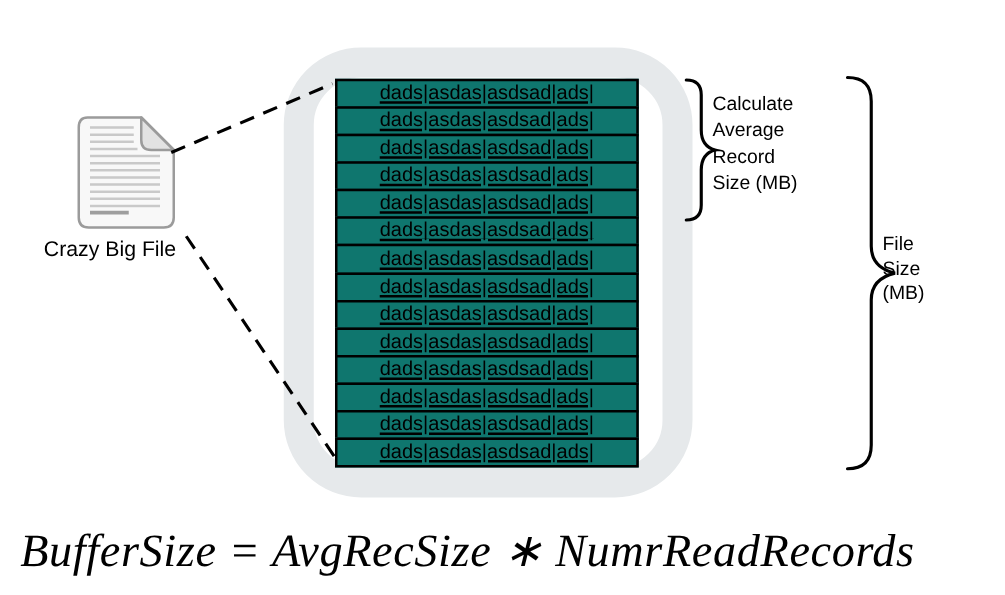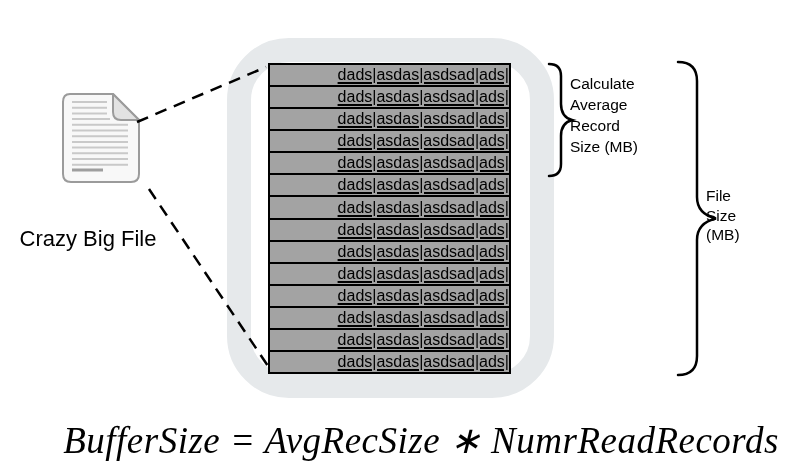--- a/index.html
+++ b/index.html
@@ -12,48 +12,48 @@
     position:absolute;left:227px;top:38px;width:327px;height:360px;
     box-sizing:border-box;border:24px solid #e6e9eb;border-radius:62px;
     z-index:0;
   }
   
   #record-list{
     position:absolute;left:268px;top:63px;width:243px;height:311px;
     display:flex;flex-direction:column;z-index:2;
   }
   .record-row{
-    flex:1;background:#a3a3a3;border:2px solid #000;margin-top:-2px;
-    display:flex;align-items:center;justify-content:flex-end;
+    flex:1;background:#0f766e;border:2px solid #000;margin-top:-2px;
+    display:flex;align-items:center;justify-content:center;
     font-size:16px;line-height:1;
   }
   .record-row:first-child{margin-top:0;}
   .record-row span{
     text-decoration:underline;
     text-decoration-thickness:1.5px;
     text-underline-offset:2px;
     white-space:nowrap;
   }
   #overlay{position:absolute;left:0;top:0;z-index:3;pointer-events:none;}
   .label{position:absolute;z-index:4;}
   #file-label{
-    left:16px;top:190px;width:144px;text-align:center;font-size:22px;margin-top:36px;
+    left:16px;top:190px;width:144px;text-align:center;font-size:17px;
   }
   #avg-record-label{
     left:570px;top:73px;width:110px;
     font-size:15.5px;line-height:21px;white-space:pre-line;
   }
   #file-size-label{
     left:706px;top:186px;width:70px;text-align:left;
     font-size:15.5px;line-height:19.5px;white-space:pre-line;
   }
   #formula{
     left:0;top:419px;width:748px;text-align:center;
     font-family:"Liberation Serif",serif;font-style:italic;
-    font-size:37px;letter-spacing:0.5px;white-space:nowrap;margin-left:47px;
+    font-size:37px;letter-spacing:0.5px;white-space:nowrap;
   }
 </style>
 </head>
 <body>
 
 <div id="canvas">
 
   <div id="ring"></div>
 
   <div id="record-list">

